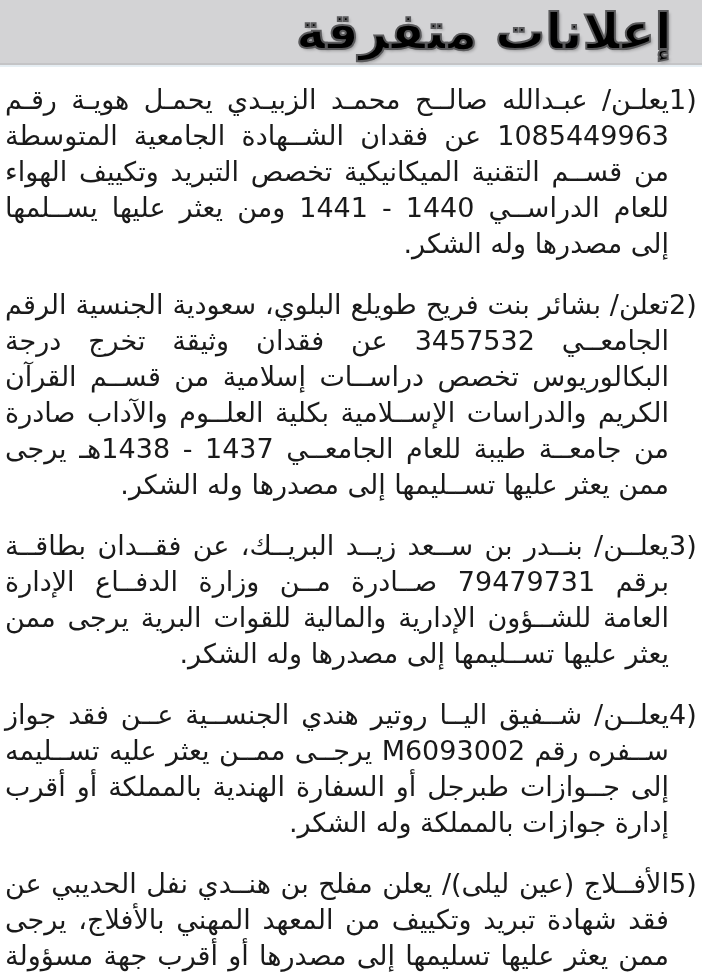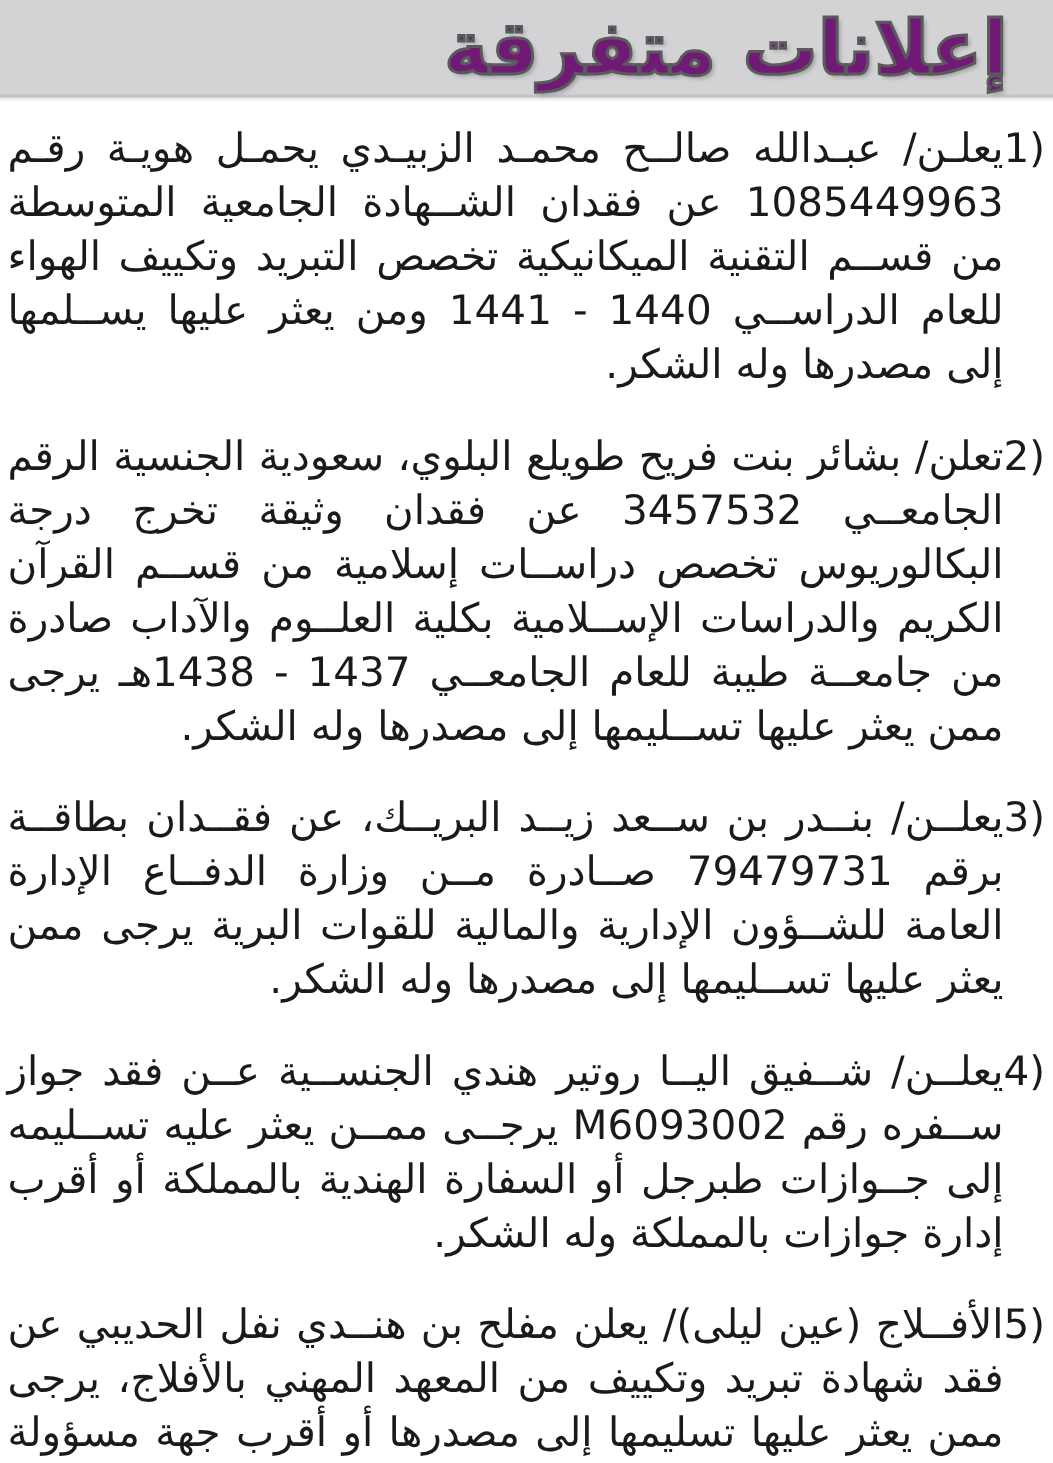--- a/index.html
+++ b/index.html
@@ -27,21 +27,21 @@
     .header-title {
       position: absolute;
       right: 30px;
       top: 2px;
       height: 60px;
       line-height: 60px;
       font-family: "DejaVu Sans", sans-serif;
       font-weight: bold;
       font-size: 50px;
       letter-spacing: 0px;
-      color: #701a75;
+      color: #000000;
       -webkit-text-stroke: 2px #5a5a5c;
       text-shadow: 2px 2px 3px rgba(0,0,0,0.25);
       white-space: nowrap;
     }
     .content {
       position: absolute;
       top: 82px;
       right: 7px;
       width: 690px;
       direction: rtl;

